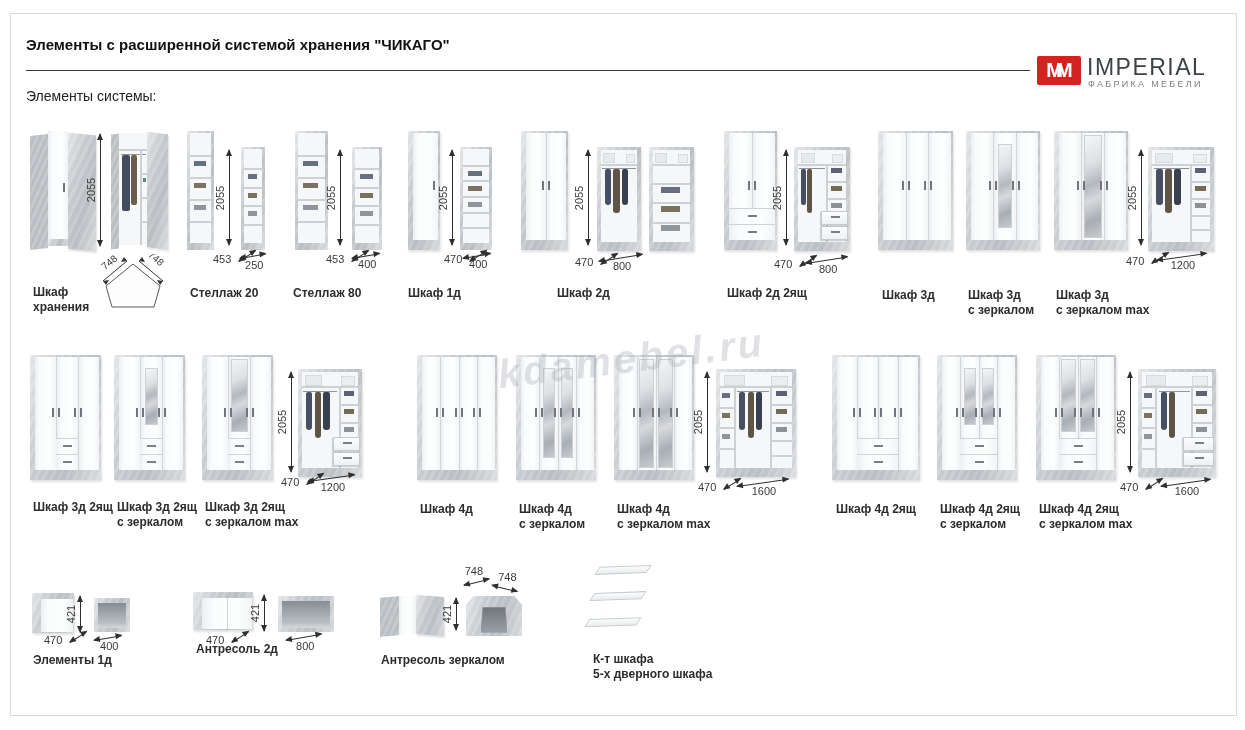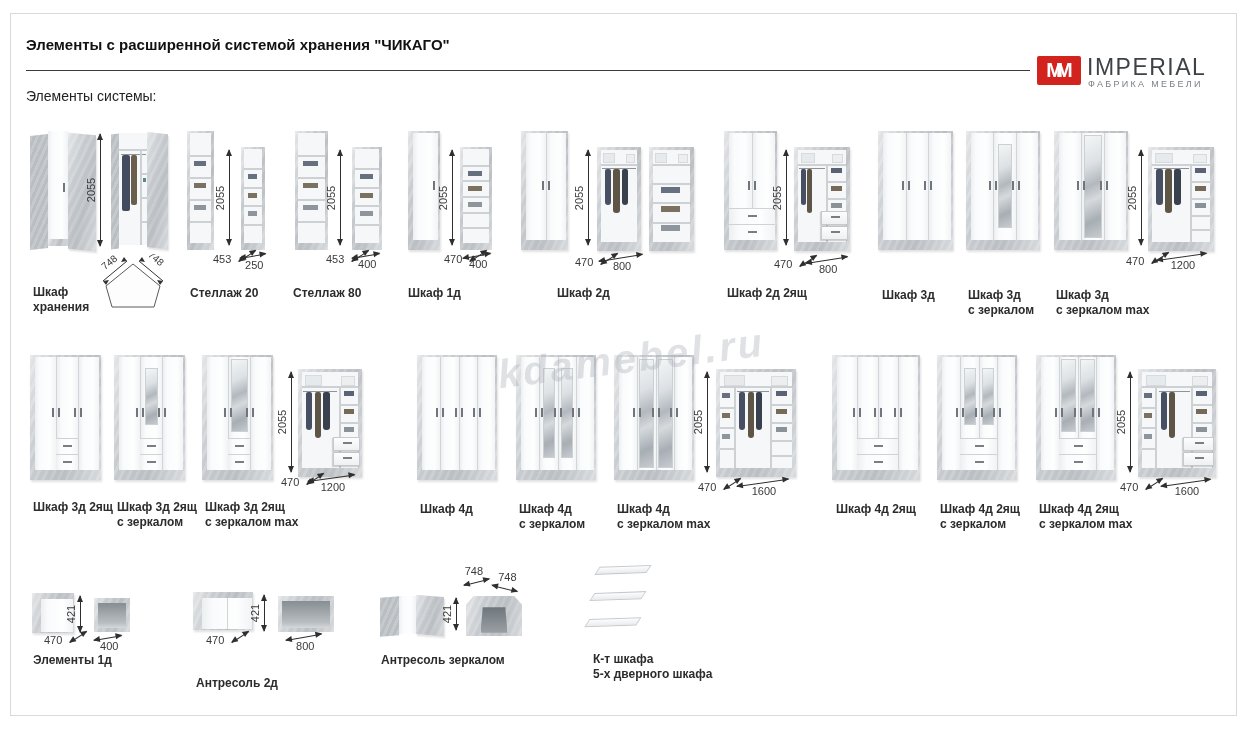--- a/index.html
+++ b/index.html
@@ -886,21 +886,21 @@
         <div style="position: absolute; left: -1px; top: -3px; width: 0px; height: 0px; border-top: 3.5px solid transparent; border-bottom: 3.5px solid transparent; border-right: 7px solid rgb(47, 47, 47);"></div>
         <div style="position: absolute; right: -1px; top: -3px; width: 0px; height: 0px; border-top: 3.5px solid transparent; border-bottom: 3.5px solid transparent; border-left: 7px solid rgb(47, 47, 47);"></div>
       </div>
     </div>
     <div style="position: absolute; left: 286px; top: 640px; width: 36px; height: 1px; transform: rotate(-10deg); transform-origin: left center;">
       <div style="position: absolute; left: 0px; right: 0px; top: 0px; height: 1px; background: rgb(47, 47, 47);"></div>
       <div style="position: absolute; left: -1px; top: -3px; width: 0px; height: 0px; border-top: 3.5px solid transparent; border-bottom: 3.5px solid transparent; border-right: 7px solid rgb(47, 47, 47);"></div>
       <div style="position: absolute; right: -1px; top: -3px; width: 0px; height: 0px; border-top: 3.5px solid transparent; border-bottom: 3.5px solid transparent; border-left: 7px solid rgb(47, 47, 47);"></div>
       <div class=" dimtxt" style="position: absolute; left: 50%; top: 3px; transform: translateX(-50%) rotate(10deg);">800</div>
     </div>
-    <div class=" itemlabel" style="position: absolute; left: 196px; top: 676px;">
+    <div class=" itemlabel" style="position: absolute; left: 196px; top: 642px;">
       <div>Антресоль 2д</div>
     </div>
     <div style="position: absolute; left: 380px; top: 594px; width: 64px; height: 42px;">
       <div class=" concrete2" style="position: absolute; left: 0px; width: 30%; top: 3px; bottom: 0px; transform: skewY(-5deg);"></div>
       <div class=" door" style="position: absolute; left: 30%; width: 26%; top: 2px; bottom: 2px;"></div>
       <div class=" concrete" style="position: absolute; inset: 2px 0px 1px 56%; transform: skewY(4deg); box-shadow: rgba(0, 0, 0, 0.12) 1px 2px 2px;"></div>
     </div>
     <div style="position: absolute; left: 464px; top: 585px; width: 26px; height: 1px; transform: rotate(-14deg); transform-origin: left center;">
       <div style="position: absolute; left: 0px; right: 0px; top: 0px; height: 1px; background: rgb(47, 47, 47);"></div>
       <div style="position: absolute; left: -1px; top: -3px; width: 0px; height: 0px; border-top: 3.5px solid transparent; border-bottom: 3.5px solid transparent; border-right: 7px solid rgb(47, 47, 47);"></div>

